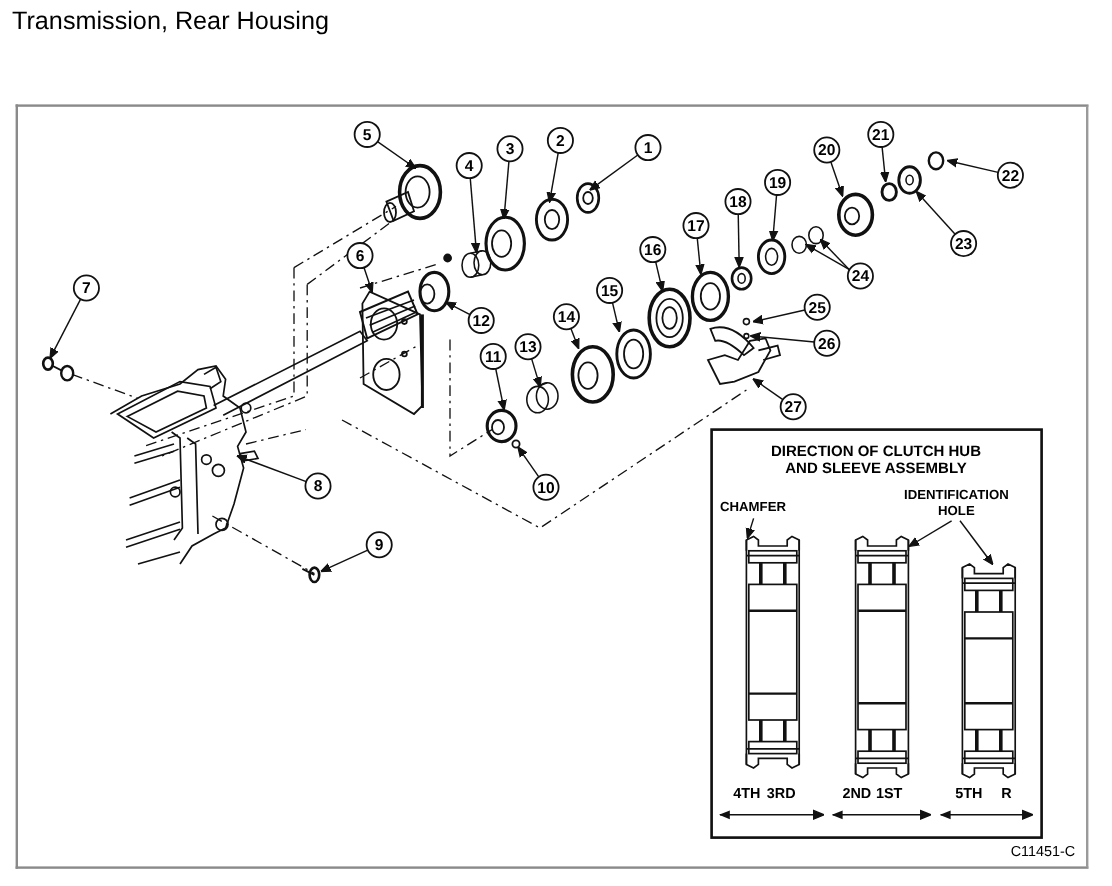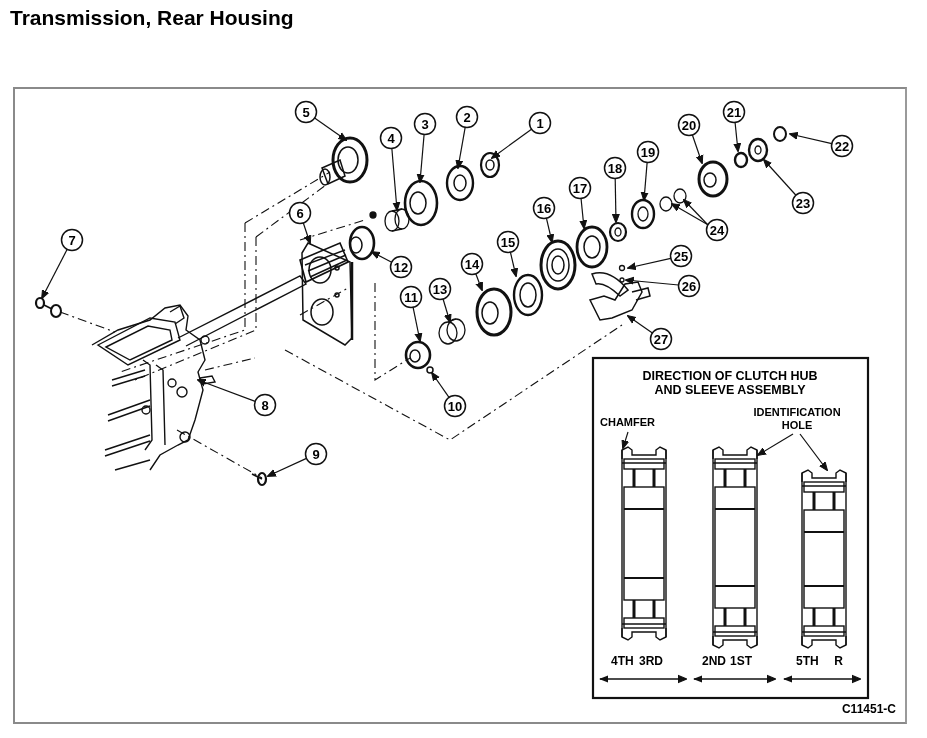--- a/index.html
+++ b/index.html
@@ -1,26 +1,26 @@
 <!DOCTYPE html>
 <html><head>
 <meta charset="utf-8">
 <style>
   html, body { margin: 0; padding: 0; background: #ffffff; }
   body { width: 927px; height: 738px; position: relative; overflow: hidden;
          font-family: "Liberation Sans", sans-serif; color: #000; }
   .page-title { position: absolute; left: 10px; top: 6px; margin: 0;
-                font-size: 21px; font-weight: bold; letter-spacing: 0; }
+                font-size: 21px; font-weight: normal; letter-spacing: 0; }
   .figure-frame { position: absolute; left: 13px; top: 87px; width: 894px; height: 637px;
                   border: 2px solid #8a8a8a; border-right-color: #9a9a9a; border-bottom-color: #8a8a8a;
                   box-sizing: border-box; background: #fff; }
   svg { position: absolute; left: 0; top: 0; }
   .callout-text { font-family: "Liberation Sans", sans-serif; font-size: 13px; font-weight: bold; }
   .inset-text { font-family: "Liberation Sans", sans-serif; font-weight: bold; }
-  .fig-id { position: absolute; right: 31px; top: 702px; font-size: 12px; font-weight: bold; }
+  .fig-id { position: absolute; right: 31px; top: 702px; font-size: 12px; font-weight: normal; }
 </style>
 </head>
 <body>
 
 <h1 class="page-title">Transmission, Rear Housing</h1>
 
 <div class="figure-frame"></div>
 
 <svg id="diagram" width="927" height="738" viewBox="0 0 927 738">
   <g stroke="#111" fill="none" stroke-width="1.3">

